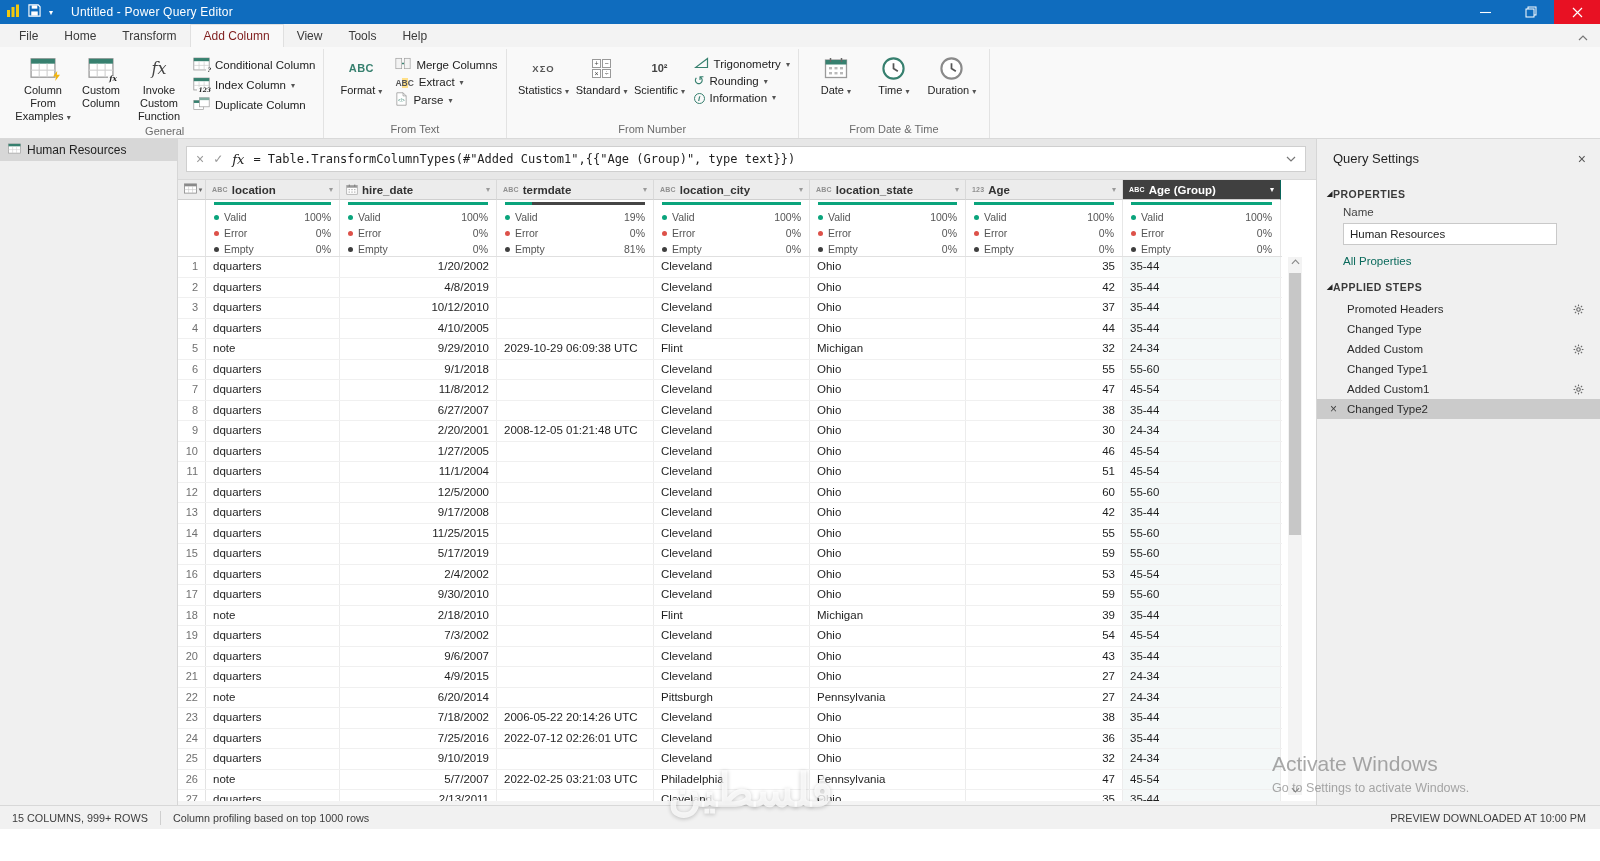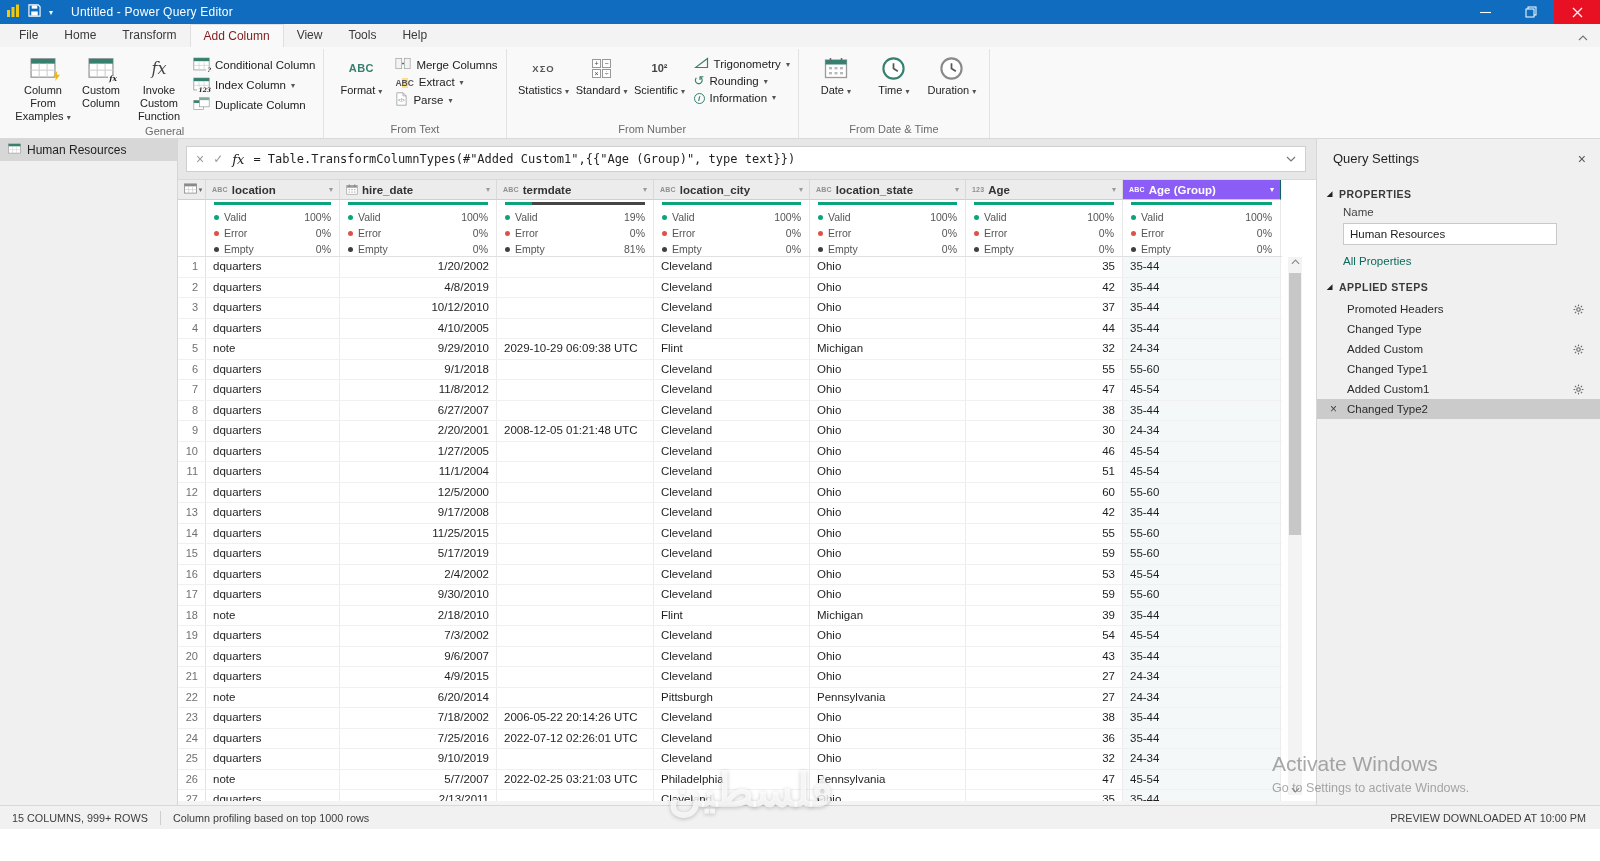--- a/index.html
+++ b/index.html
@@ -11,21 +11,21 @@
 .titlebar{height:24px;background:#0f6cbe;display:flex;align-items:center;color:#fff}
 .tb-icons{display:flex;align-items:center;gap:8px;padding:0 6px}
 .tb-caret{font-size:8px;color:#fff}
 .tb-title{font-size:12px;margin-left:12px;letter-spacing:.2px;white-space:nowrap}
 .tb-controls{margin-left:auto;display:flex;height:100%}
 .tb-btn{width:46px;display:flex;align-items:center;justify-content:center}
 .tb-close{background:#e81123}
 
 
 .menubar{height:23px;background:#f3f3f3;display:flex;align-items:flex-end;padding-left:6px;position:relative}
-.tabs{display:flex;align-items:flex-start;height:100%}
+.tabs{display:flex;align-items:center;height:100%}
 .tab{padding:4px 13px 4px;font-size:12px;color:#3a3a3a;white-space:nowrap}
 .tab.sel{background:#f9f9f9;color:#7f1d1d;border:1px solid #e0e0e0;border-bottom:none}
 .ribbon-collapse{position:absolute;right:12px;top:6px}
 
 
 .ribbon{height:92px;background:#f9f9f9;border-bottom:1px solid #d9d9d9;display:flex;align-items:stretch;padding:2px 0 0 6px}
 .rgroup{display:flex;flex-direction:column;border-right:1px solid #e3e3e3;padding:1px 8px 0}
 .rbody{display:flex;align-items:flex-start;flex:1}
 .rgl{text-align:center;font-size:11px;color:#6b6b6b;padding:1px 0 3px;white-space:nowrap}
 .rbtn-big{display:flex;flex-direction:column;align-items:center;width:58px;padding:4px 1px 1px;text-align:center}
@@ -66,21 +66,21 @@
 .fb-check{color:#9a9a9a;font-size:12px}
 .fb-fx{font-style:italic;font-family:"DejaVu Serif",serif;font-size:13px;color:#222}
 .fb-text{font-family:"DejaVu Sans Mono",monospace;font-size:12px;color:#1f1f1f;white-space:nowrap;overflow:hidden;flex:1}
 .fb-expand{margin-left:auto;display:flex}
 
 
 .grid{position:absolute;top:41px;left:0;width:1104px;bottom:20px;overflow:hidden;background:#fff}
 .thead{display:flex;height:20px}
 .th{display:flex;align-items:center;background:#ececec;border-right:1px solid #d9d9d9;border-bottom:1px solid #cfcfcf;padding:0 3px 0 6px;font-size:11.5px;color:#333}
 .th .cname{font-weight:bold;overflow:hidden;white-space:nowrap;flex:1}
-.th.selcol{background:#8b5cf6;color:#fff;border-right-color:#0a655b}
+.th.selcol{background:#404040;color:#fff;border-right-color:#0a655b}
 .th.selcol .cname{color:#fff}
 .corner{width:28px;display:flex;align-items:center;justify-content:center;gap:2px;background:#ececec;border-right:1px solid #d9d9d9;border-bottom:1px solid #cfcfcf}
 .corner-dd{font-size:7px;color:#666}
 .cticon{margin-right:4px;display:inline-flex;align-items:center;line-height:0}
 .t-type{font-size:7px;font-weight:bold;color:#8f8f8f;letter-spacing:.2px;line-height:1}
 .selcol .t-type{color:#fff}
 .filter{margin-left:auto;font-size:8px;color:#9a9a9a;padding:0 3px}
 .selcol .filter{color:#fff}
 .w0{width:134px}.w1{width:157px}.w2{width:157px}.w3{width:156px}.w4{width:156px}.w5{width:157px}.w6{width:158px}
 .tquality{display:flex;height:57px;border-bottom:1px solid #e0e0e0;background:#fff}
@@ -107,21 +107,21 @@
 .hscroll{position:absolute;left:0;right:0;bottom:0;height:20px;background:#f4f4f4}
 .hs-left{position:absolute;left:44px;top:5px}
 .hs-right{position:absolute;left:1084px;top:5px}
 .hs-track{position:absolute;left:60px;width:1020px;top:5px;height:10px;background:#e9e9e9}
 .hs-thumb{position:absolute;left:570px;width:510px;top:5px;height:10px;background:#9d9d9d}
 
 
 .qs-title-row{display:flex;align-items:center;padding:12px 14px 8px 16px}
 .qs-title{font-size:13px;color:#1f1f1f}
 .qs-close{margin-left:auto;color:#555;font-size:14px;line-height:1}
-.qs-sechdr{display:flex;align-items:center;gap:6px;font-size:10.5px;font-weight:bold;color:#3a3a3a;letter-spacing:.5px;margin:14px 14px 6px 10px}
+.qs-sechdr{display:flex;align-items:center;gap:0;font-size:10.5px;font-weight:bold;color:#3a3a3a;letter-spacing:.5px;margin:14px 14px 6px 10px}
 .qs-tri{font-size:7px;color:#222}
 .name-label{font-size:11.5px;color:#444;margin:4px 0 5px;padding-left:26px}
 .name-input{width:214px;height:22px;border:1px solid #c9c9c9;padding:0 6px;font-size:11.5px;margin-left:26px;background:#fff;color:#222;font-family:"Liberation Sans",sans-serif}
 .all-props{color:#0b6a5c;font-size:11.5px;margin:10px 0 2px;padding-left:26px}
 .steps{margin-top:4px}
 .step{display:flex;align-items:center;height:20px;font-size:11.5px;color:#2b2b2b;padding:0 16px 0 30px;position:relative}
 .step.sel{background:#cbcbcb}
 .step .delx{position:absolute;left:13px;color:#444;font-size:12px;line-height:1}
 .step .steplbl{overflow:hidden;white-space:nowrap}
 .step .gear{margin-left:auto;display:flex}

